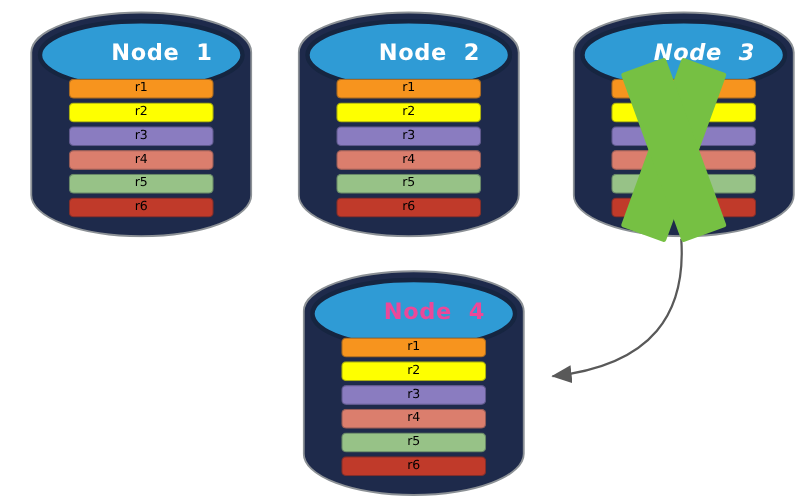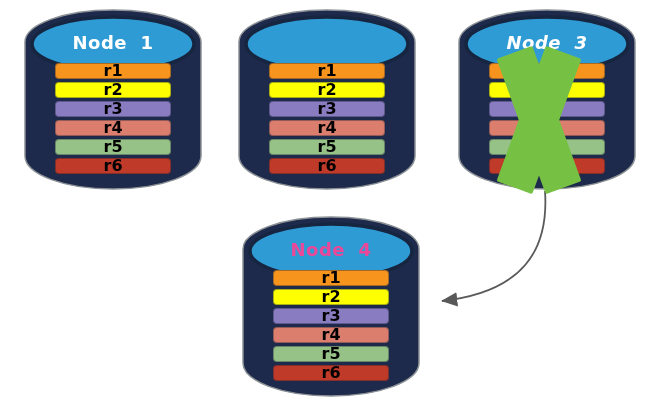--- a/index.html
+++ b/index.html
@@ -1,33 +1,33 @@
 <!DOCTYPE html>
 <html><head>
 <meta charset="utf-8">
 <style>
   html,body{margin:0;padding:0;background:#ffffff;}
   .canvas{
     position:relative;width:646px;height:402px;background:#ffffff;overflow:hidden;
     font-family:"DejaVu Sans","Liberation Sans",sans-serif;
   }
   .arrow-layer{position:absolute;left:0;top:0;width:646px;height:402px;pointer-events:none;}
-  .node{position:absolute;width:178px;height:182px;}
+  .node{position:absolute;width:178px;height:182px;padding-left:33px;}
   .cyl{position:absolute;left:0;top:0;width:178px;height:182px;}
   .node-title{
     position:absolute;top:23px;left:0;right:0;text-align:center;
     font-weight:bold;font-size:18px;line-height:24px;white-space:pre;letter-spacing:.5px;
   }
   .rows{position:absolute;left:31px;top:55px;width:116px;}
   .row{
     height:14px;border-radius:4px;margin-bottom:3px;
     display:flex;align-items:center;justify-content:center;
     border:1px solid rgba(15,25,45,.35);box-sizing:content-box;
   }
-  .row-label{font-size:16px;font-weight:bold;line-height:1;}
+  .row-label{font-size:10px;font-weight:normal;line-height:1;}
   .xmark{position:absolute;left:81px;top:112px;width:0;height:0;z-index:5;}
   .x-stroke{position:absolute;left:0;top:0;width:38px;height:144px;border-radius:2px;}
   .x-stroke.s1{transform:translate(-50%,-50%) rotate(20deg);}
   .x-stroke.s2{transform:translate(-50%,-50%) rotate(-20deg);}
 </style>
 </head>
 <body>
 
 <div class="canvas">
 
@@ -66,20 +66,21 @@
           <span class="row-label" style="color: rgb(0, 0, 0);">r6</span>
         </div>
     </div>
   </div>
 
   <div class="node" style="left:238px;top:8px">
     <svg class="cyl" viewBox="0 0 178 182" aria-hidden="true">
       <path d="M1,34 A88,32 0 0 1 177,34 L177,148 A88,33 0 0 1 1,148 Z" stroke-width="1.5" fill="#1E2A4B" stroke="#8C9196"></path>
       <ellipse cx="89" cy="36" rx="81" ry="27" stroke-width="3.5" fill="#2F9BD5" stroke="#162540"></ellipse>
     </svg>
+    <div class="node-title" style="color: rgb(255, 255, 255);">Node  2</div>
     <div class="rows">
       <div class="row" style="background: rgb(247, 148, 30);">
           <span class="row-label" style="color: rgb(0, 0, 0);">r1</span>
         </div>
       <div class="row" style="background: rgb(254, 255, 0);">
           <span class="row-label" style="color: rgb(0, 0, 0);">r2</span>
         </div>
       <div class="row" style="background: rgb(138, 124, 192);">
           <span class="row-label" style="color: rgb(0, 0, 0);">r3</span>
         </div>

